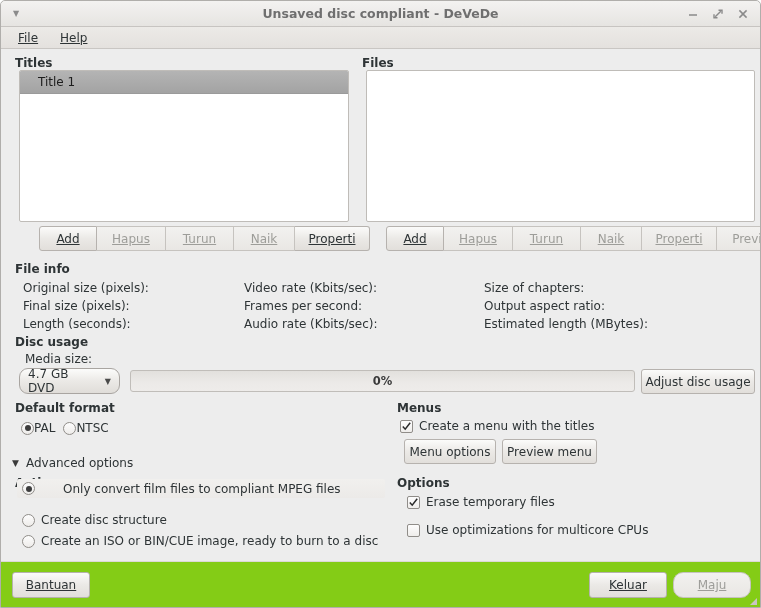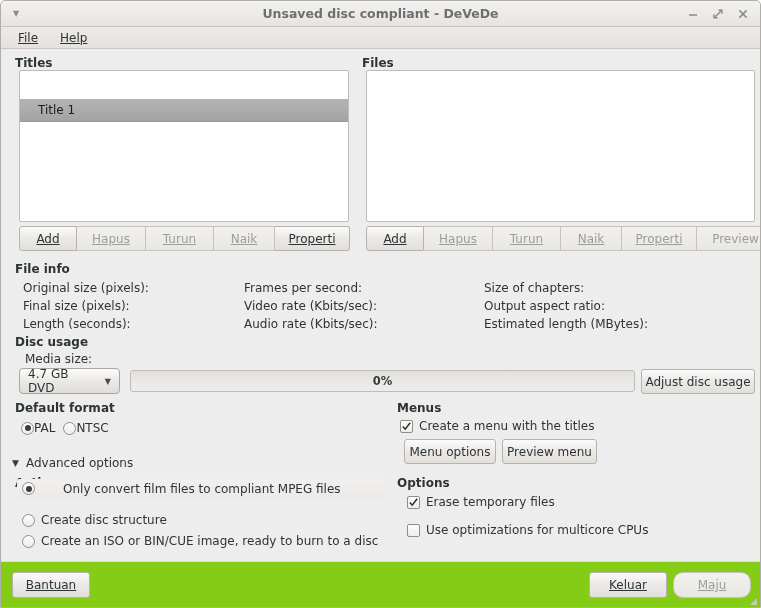--- a/index.html
+++ b/index.html
@@ -86,51 +86,50 @@
     border: 1px solid #bfbcb8;
     border-radius: 2px;
     overflow: hidden;
   }
   .list-row-selected {
     background: linear-gradient(to bottom, #b4b4b4 0%, #a3a3a3 100%);
     color: #1d1d1d;
     font-size: 12px;
     padding: 4px 0 4px 18px;
     border-bottom: 1px solid #9a9a9a;
-    margin-top: 28px;
   }
 
   
   .btnbox { display: flex; }
   .btn {
     font-family: "DejaVu Sans", sans-serif;
     font-size: 12px;
     color: #2e3436;
     background: linear-gradient(to bottom, #fbfbfa 0%, #ebe9e6 50%, #e2dfdb 100%);
     border: 1px solid #b6b2ae;
     border-radius: 3px;
     padding: 3px 10px;
     text-align: center;
     line-height: 16px;
     height: 25px;
     white-space: nowrap;
     display: flex; align-items: center; justify-content: center;
   }
   .btn.disabled { color: #9d9d99; background: linear-gradient(to bottom, #f2f1ef 0%, #e9e7e4 100%); border-color: #c6c3bf; }
   .btnbox .btn { border-radius: 0; border-left-width: 0; }
-  .btnbox .btn:first-child { border-radius: 3px 0 0 3px; border-left-width: 1px; }
+  .btnbox .btn:first-child { border-radius: 3px 0 0 3px; border-left-width: 1px; margin-left: 20px; }
   .btnbox .btn:last-child { border-radius: 0 3px 3px 0; }
   .btn u { text-decoration: underline; }
 
   
   .combo {
     display: inline-flex; align-items: center; gap: 24px;
     background: linear-gradient(to bottom, #fcfcfb 0%, #ebe9e6 50%, #e0ddd9 100%);
     border: 1px solid #a9a5a1;
-    border-radius: 4px;
+    border-radius: 9px;
     padding: 3px 8px;
     font-size: 12px; color: #2e3436;
     height: 26px;
   }
   .combo .arrow { font-size: 8px; color: #4a4a4a; }
 
   
   .progress {
     background: linear-gradient(to bottom, #e2e0dd 0%, #eceae8 60%, #eeecea 100%);
     border: 1px solid #c0bdb9;
@@ -271,22 +270,22 @@
         </div>
     </div>
 
     <div class="abs section-title" style="left:14px; top:213px;">File info</div>
     <div class="abs" style="left:22px; top:230px; line-height:18px;">
       <div class="lbl">Original size (pixels):</div>
       <div class="lbl">Final size (pixels):</div>
       <div class="lbl">Length (seconds):</div>
     </div>
     <div class="abs" style="left:243px; top:230px; line-height:18px;">
+      <div class="lbl">Video rate (Kbits/sec):</div>
       <div class="lbl">Frames per second:</div>
-      <div class="lbl">Video rate (Kbits/sec):</div>
       <div class="lbl">Audio rate (Kbits/sec):</div>
     </div>
     <div class="abs" style="left:483px; top:230px; line-height:18px;">
       <div class="lbl">Size of chapters:</div>
       <div class="lbl">Output aspect ratio:</div>
       <div class="lbl">Estimated length (MBytes):</div>
     </div>
 
     <div class="abs section-title" style="left:14px; top:286px;">Disc usage</div>
     <div class="abs lbl" style="left:24px; top:303px;">Media size:</div>

